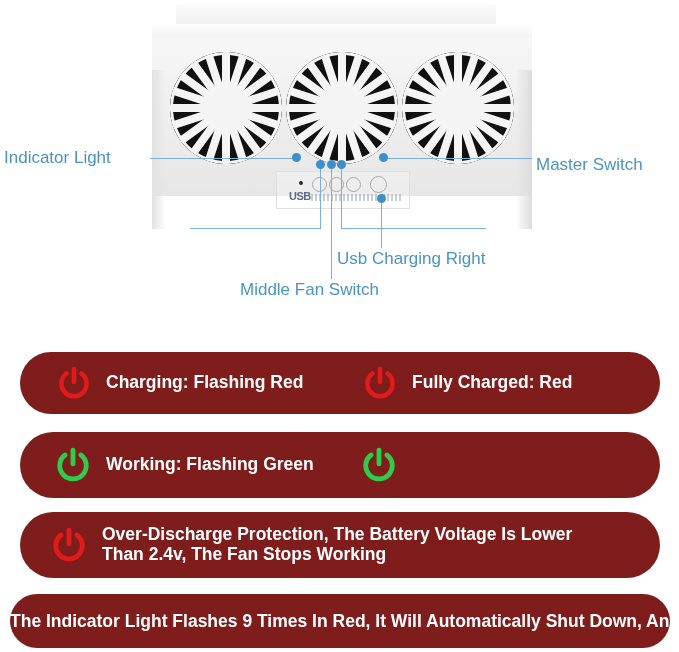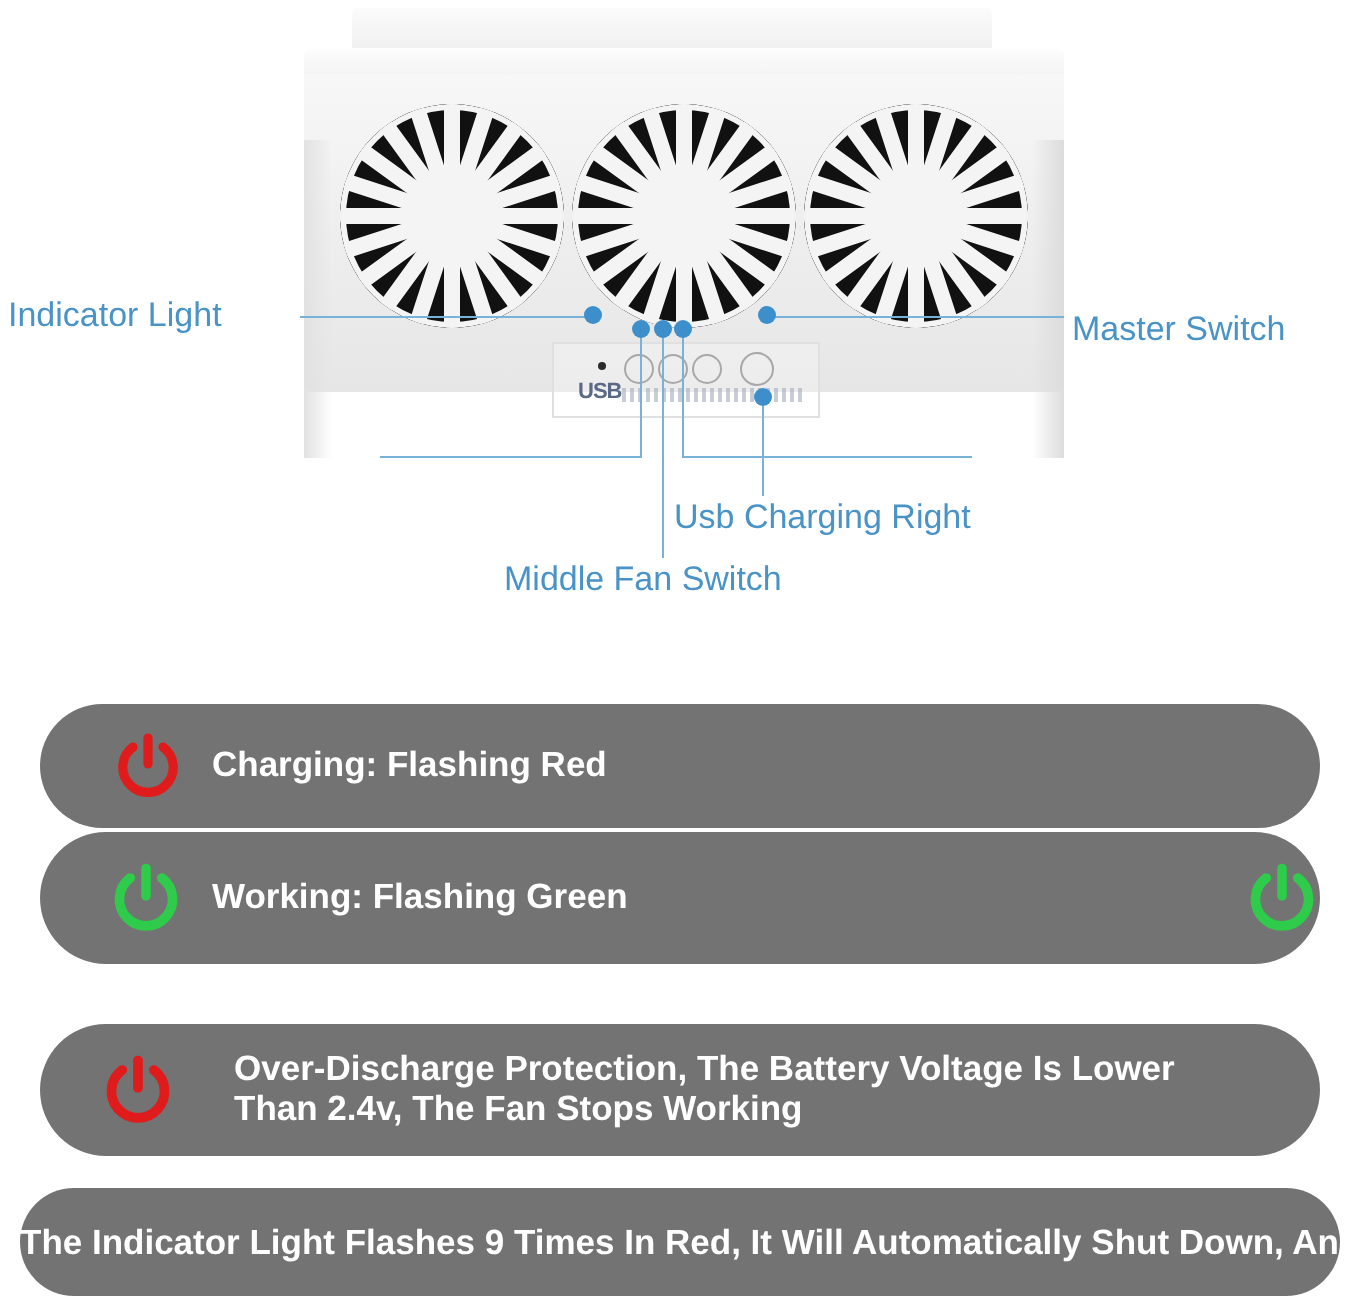--- a/index.html
+++ b/index.html
@@ -159,21 +159,21 @@
   .lead-dot {
     position: absolute;
     width: 9px; height: 9px;
     border-radius: 50%;
     background: #3d8fcc;
   }
 
   
   .pill {
     position: absolute;
-    background: #737373;
+    background: #7f1d1d;
     border-radius: 999px;
     display: flex;
     align-items: center;
     box-sizing: border-box;
   }
   .pill-cell {
     display: flex;
     align-items: center;
     box-sizing: border-box;
   }
@@ -306,36 +306,43 @@
   <div class="lead-dot" style="left:316px; top:160px;"></div>
 
   <div class="lead-line lead-h" style="left:341px; top:228px; width:145px;"></div>
   <div class="lead-line lead-v" style="left:341px; top:166px; height:63px;"></div>
   <div class="lead-dot" style="left:337px; top:160px;"></div>
 
   <div class="callout-label" style="left:337px; top:250px;">Usb Charging Right</div>
   <div class="lead-line lead-v" style="left:381px; top:203px; height:45px;"></div>
   <div class="lead-dot" style="left:377px; top:194px;"></div>
 
-  <div class="callout-label" style="left:252px; top:281px;">Middle Fan Switch</div>
+  <div class="callout-label" style="left:240px; top:281px;">Middle Fan Switch</div>
   <div class="lead-line lead-v" style="left:331px; top:166px; height:113px;"></div>
   <div class="lead-dot" style="left:327px; top:160px;"></div>
 </div>
 
 <div class="pill" id="pill-row-0" style="left:20px; top:352px; width:640px; height:62px;">
   <div class="pill-cell" style="width:330px; padding-left:36px;">
     <svg class="power-icon" width="36" height="38" viewBox="0 0 36 38">
       <path d="M10.5 9.5 A12.6 12.6 0 1 0 25.5 9.5" fill="none" stroke="#e01b1b" stroke-width="4.6" stroke-linecap="round"></path>
       <line x1="18" y1="5" x2="18" y2="18" stroke="#e01b1b" stroke-width="4.6" stroke-linecap="round"></line>
     </svg>
     <span class="pill-text" style="margin-left:14px;">Charging: Flashing Red</span>
   </div>
-</div>
-
-<div class="pill" id="pill-row-1" style="left:20px; top:416px; width:640px; height:66px;justify-content:space-between;">
+  <div class="pill-cell" style="padding-left:12px;">
+    <svg class="power-icon" width="36" height="38" viewBox="0 0 36 38">
+      <path d="M10.5 9.5 A12.6 12.6 0 1 0 25.5 9.5" fill="none" stroke="#e01b1b" stroke-width="4.6" stroke-linecap="round"></path>
+      <line x1="18" y1="5" x2="18" y2="18" stroke="#e01b1b" stroke-width="4.6" stroke-linecap="round"></line>
+    </svg>
+    <span class="pill-text" style="margin-left:14px;">Fully Charged: Red</span>
+  </div>
+</div>
+
+<div class="pill" id="pill-row-1" style="left:20px; top:432px; width:640px; height:66px;">
   <div class="pill-cell" style="width:330px; padding-left:34px;">
     <svg class="power-icon" width="38" height="40" viewBox="0 0 36 38">
       <path d="M10.5 9.5 A12.6 12.6 0 1 0 25.5 9.5" fill="none" stroke="#2ecc4a" stroke-width="4.6" stroke-linecap="round"></path>
       <line x1="18" y1="5" x2="18" y2="18" stroke="#2ecc4a" stroke-width="4.6" stroke-linecap="round"></line>
     </svg>
     <span class="pill-text" style="margin-left:14px;">Working: Flashing Green</span>
   </div>
   <div class="pill-cell" style="padding-left:10px;">
     <svg class="power-icon" width="38" height="40" viewBox="0 0 36 38">
       <path d="M10.5 9.5 A12.6 12.6 0 1 0 25.5 9.5" fill="none" stroke="#2ecc4a" stroke-width="4.6" stroke-linecap="round"></path>
@@ -343,21 +350,21 @@
     </svg>
   </div>
 </div>
 
 <div class="pill" id="pill-row-2" style="left:20px; top:512px; width:640px; height:66px;">
   <div class="pill-cell" style="padding-left:30px;">
     <svg class="power-icon" width="38" height="40" viewBox="0 0 36 38">
       <path d="M10.5 9.5 A12.6 12.6 0 1 0 25.5 9.5" fill="none" stroke="#e01b1b" stroke-width="4.6" stroke-linecap="round"></path>
       <line x1="18" y1="5" x2="18" y2="18" stroke="#e01b1b" stroke-width="4.6" stroke-linecap="round"></line>
     </svg>
-    <span class="pill-text" style="margin-left:29px;">
+    <span class="pill-text" style="margin-left:14px;">
       <span class="l1">Over-Discharge Protection, The Battery Voltage Is Lower</span>
       <span class="l2">Than 2.4v, The Fan Stops Working</span>
     </span>
   </div>
 </div>
 
 <div class="pill" id="pill-row-3" style="left:10px; top:594px; width:660px; height:54px; justify-content:center;">
   <span class="pill-wide-text">
     <span class="l1">The Indicator Light Flashes 9 Times In Red, It Will Automatically</span>
     <span class="l2">Shut Down, And It Can Work In Time When The Power Is Turned On</span>

